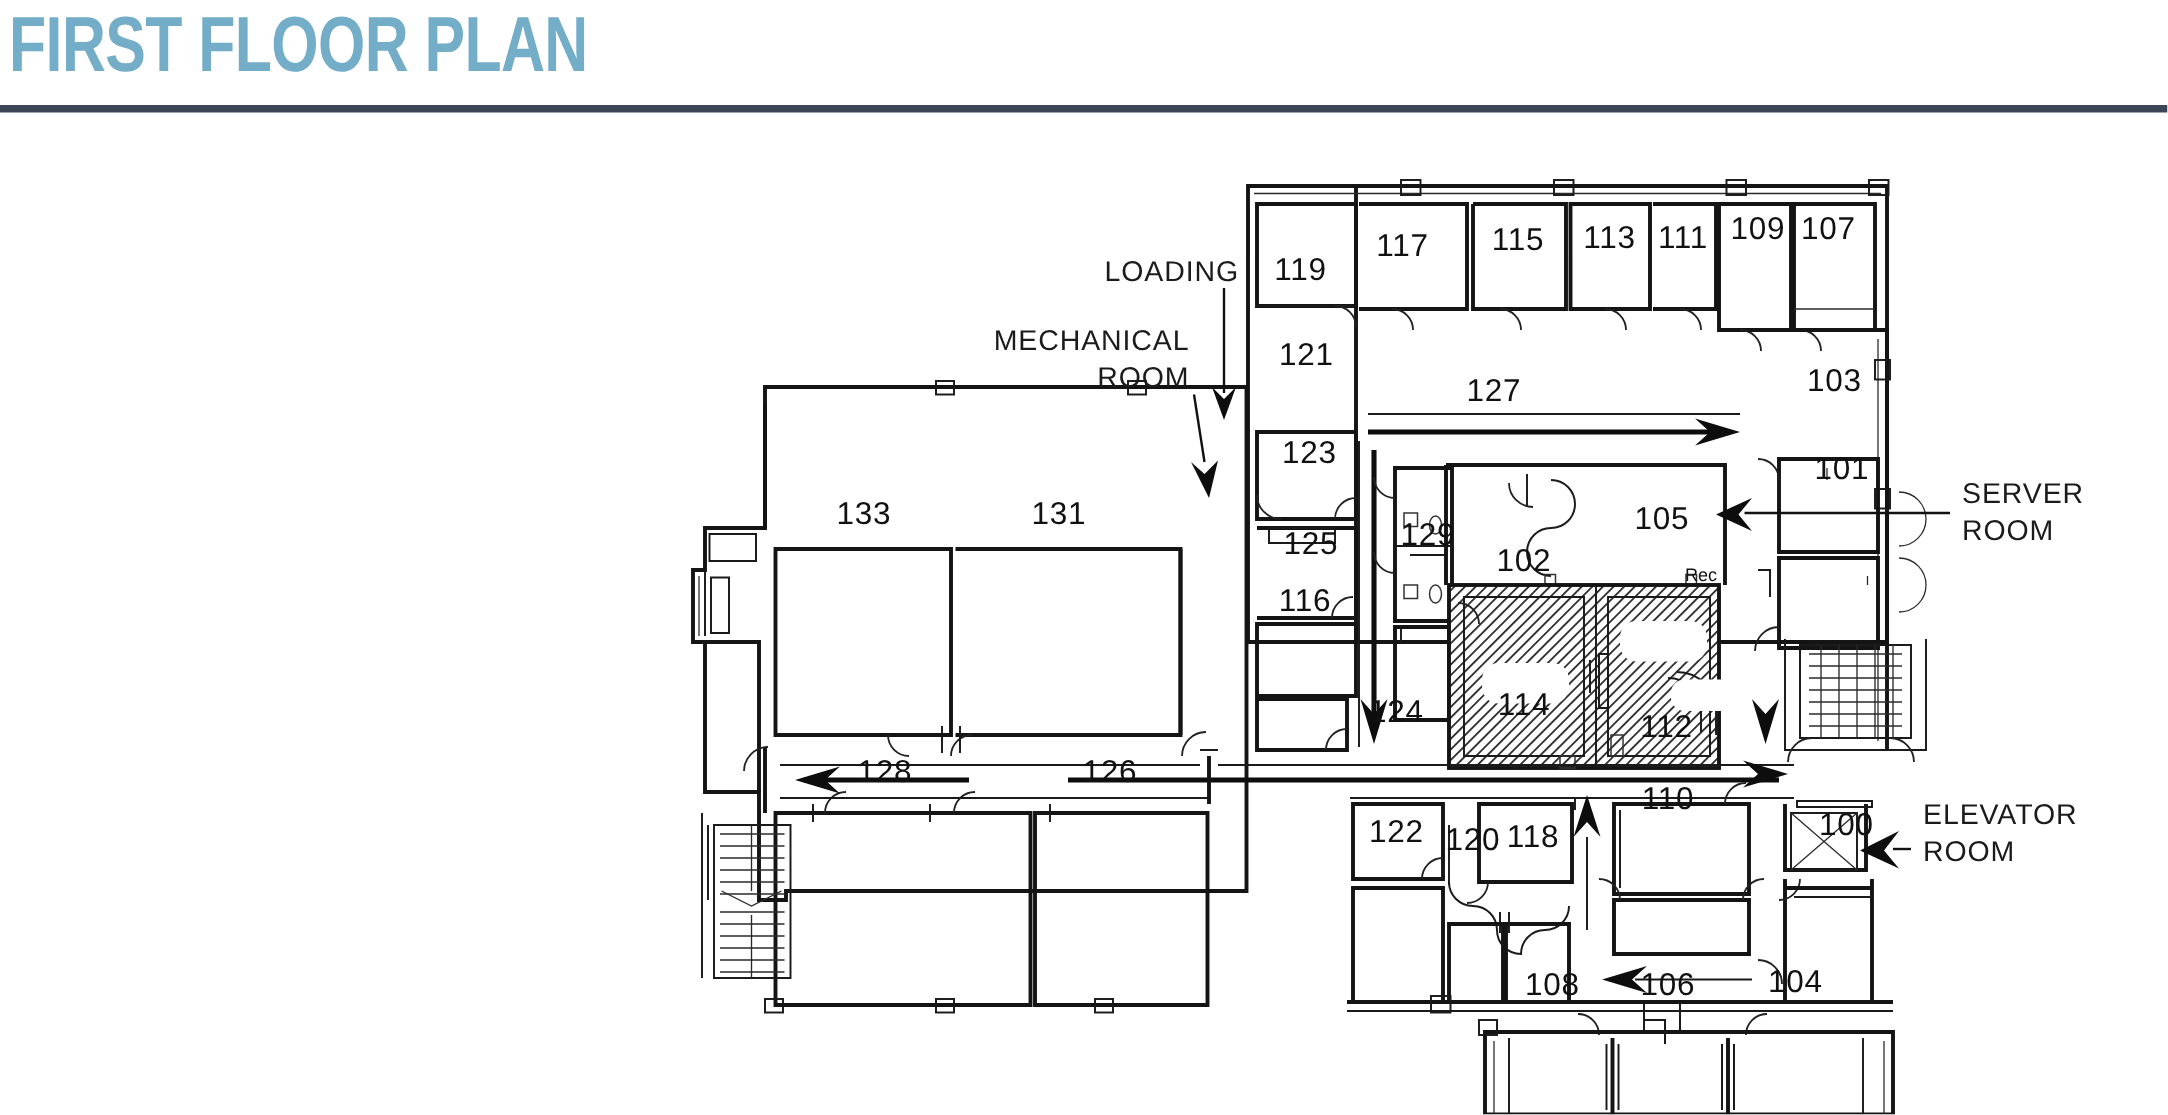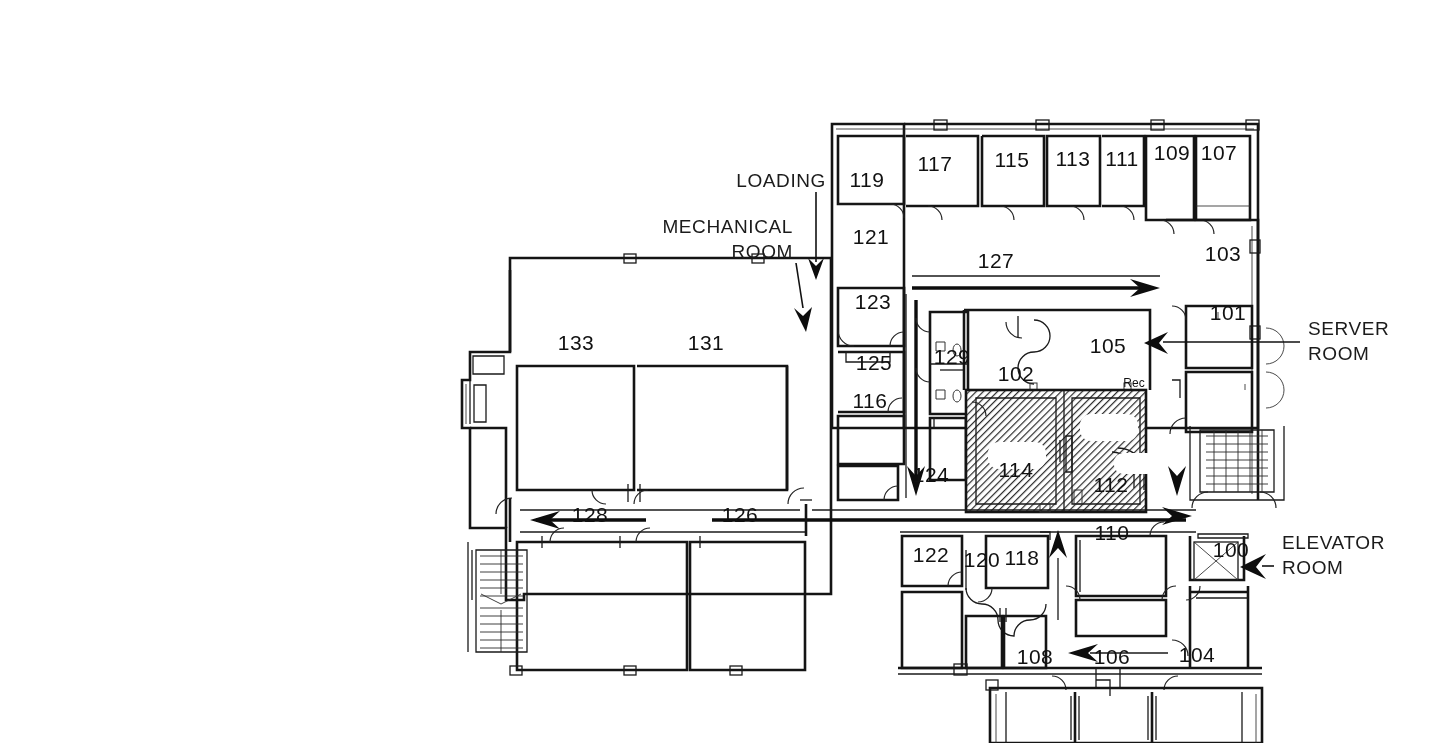--- a/index.html
+++ b/index.html
@@ -88,20 +88,24 @@
   .annot-r { text-anchor: end; }
   .annot-l { text-anchor: start; }
   .leader  { fill: none; stroke: #111; stroke-width: 1.6; }
   .label-bg { fill: #ffffff; stroke: none; }
 </style>
 </head>
 <body>
 
 <div id="page">
 
+  <div id="header">
+    <div id="page-title">FIRST FLOOR PLAN</div>
+    <div id="title-rule"></div>
+  </div>
 
   <div id="plan-wrap">
   <svg id="plan" width="1445" height="663" viewBox="0 0 1445 663">
 
     <defs>
       <pattern id="hatch" width="5" height="5" patternUnits="userSpaceOnUse" patternTransform="rotate(45)">
         <rect width="5" height="5" fill="#ffffff"></rect>
         <line x1="0" y1="0" x2="0" y2="5" stroke="#2a2a2a" stroke-width="2.4"></line>
       </pattern>
       <marker id="ah" markerWidth="9" markerHeight="9" refX="8" refY="4.5" orient="auto">

